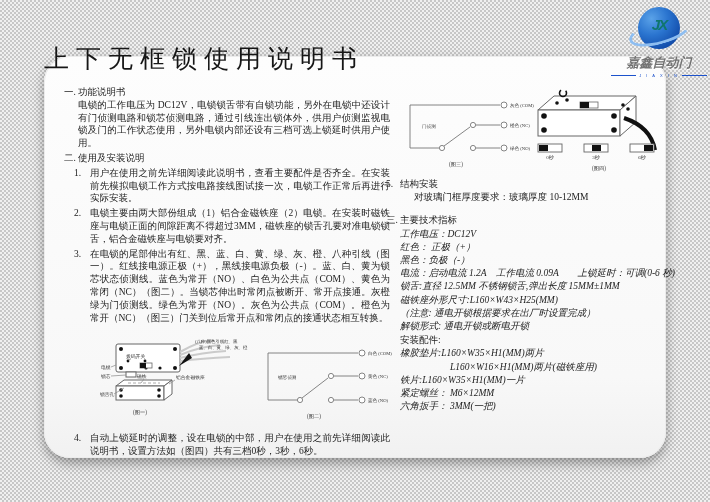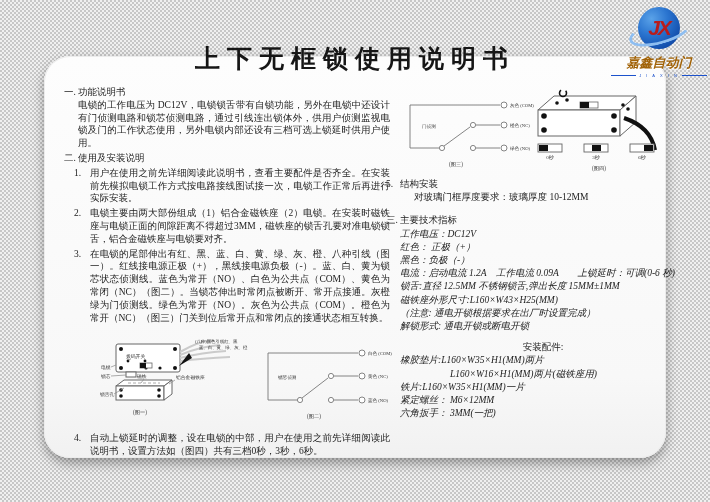--- a/index.html
+++ b/index.html
@@ -13,50 +13,50 @@
     background-position:0 0,2px 2px;
     background-size:4px 4px;
   }
   .panel{
     position:absolute;left:44px;top:56px;width:622px;height:402px;
     background:linear-gradient(180deg,#fdfdfd 0%,#f8f8f8 80%,#f1f1f1 100%);
     border-radius:26px;
     box-shadow:0 5px 12px rgba(0,0,0,.35), inset 0 0 0 1px #ececec;
   }
   .doc-title{
-    position:absolute;left:44px;top:42px;width:622px;text-align:center;
-    font-size:25px;letter-spacing:7px;color:#161616;font-weight:700;white-space:nowrap;
+    position:absolute;left:44px;top:42px;width:622px;text-align:left;
+    font-size:25px;letter-spacing:7px;color:#161616;font-weight:400;white-space:nowrap;
   }
   
   .logo{position:absolute;left:611px;top:5px;width:96px;text-align:center;font-family:"Liberation Sans","DejaVu Sans",sans-serif;}
   .globe{position:relative;width:60px;height:48px;margin:0 auto;}
   .globe-core{position:absolute;left:9px;top:2px;width:42px;height:42px;border-radius:50%;
     background:radial-gradient(circle at 32% 28%,#5aa2e8 0%,#2a74cf 40%,#0a3f9e 90%);}
   .globe-ring{position:absolute;left:-1px;top:15px;width:58px;height:18px;border:3px solid #8dbdf0;
     border-radius:50%;transform:rotate(-16deg);border-top-color:transparent;border-right-color:transparent;}
-  .globe-jx{position:absolute;left:0;top:11px;width:100%;text-align:center;color:#b91c1c;
-    font-weight:bold;font-style:italic;font-size:21px;letter-spacing:-2px;}
-  .brand{margin-top:1px;color:#a16207;font-weight:bold;font-style:italic;font-size:13px;
+  .globe-jx{position:absolute;left:0;top:11px;width:100%;text-align:center;color:#0f766e;
+    font-weight:bold;font-style:italic;font-size:15px;letter-spacing:-2px;}
+  .brand{margin-top:1px;color:#737373;font-weight:bold;font-style:italic;font-size:13px;
     text-shadow:0 1px 0 #fff;white-space:nowrap;}
   .logo-sub{display:flex;align-items:center;gap:3px;color:#1c52cc;font-size:4px;
     letter-spacing:2px;margin-top:1px;}
   .logo-sub::before,.logo-sub::after{content:"";flex:1;height:1px;background:#1c52cc;}
   
   .col-left{position:absolute;left:64px;top:84px;width:326px;font-size:9.5px;line-height:12.8px;color:#222;text-align:justify;}
   .col-right{position:absolute;left:386px;top:176px;width:300px;font-size:9.5px;line-height:13.2px;color:#222;}
   .sec-head{display:flex;font-size:9.5px;margin-top:2px;}
   .sec-head .num{flex:none;width:14px;}
   .sec-body{padding-left:14px;}
   .item{display:flex;margin-top:2px;padding-left:10px;}
   .item .num{flex:none;width:16px;}
   .item .txt{flex:1;text-align:justify;}
   .item4{position:absolute;left:64px;top:430px;width:326px;font-size:9.5px;line-height:12.8px;color:#222;}
   .spec{padding-left:14px;font-style:italic;}
   .spec.indent{padding-left:64px;}
-  .acc-head{padding-left:14px;margin-top:8px;text-align:center;}
+  .acc-head{padding-left:14px;margin-top:1px;}
   .s5-body{padding-left:28px;font-family:Liberation Serif, serif;}
   .gap10{height:8px;}
   .fig{position:absolute;}
   svg text{font-family:"Liberation Serif","DejaVu Serif",serif;fill:#333;}
 </style>
 </head>
 <body>
 
 <div class="panel"></div>
 

